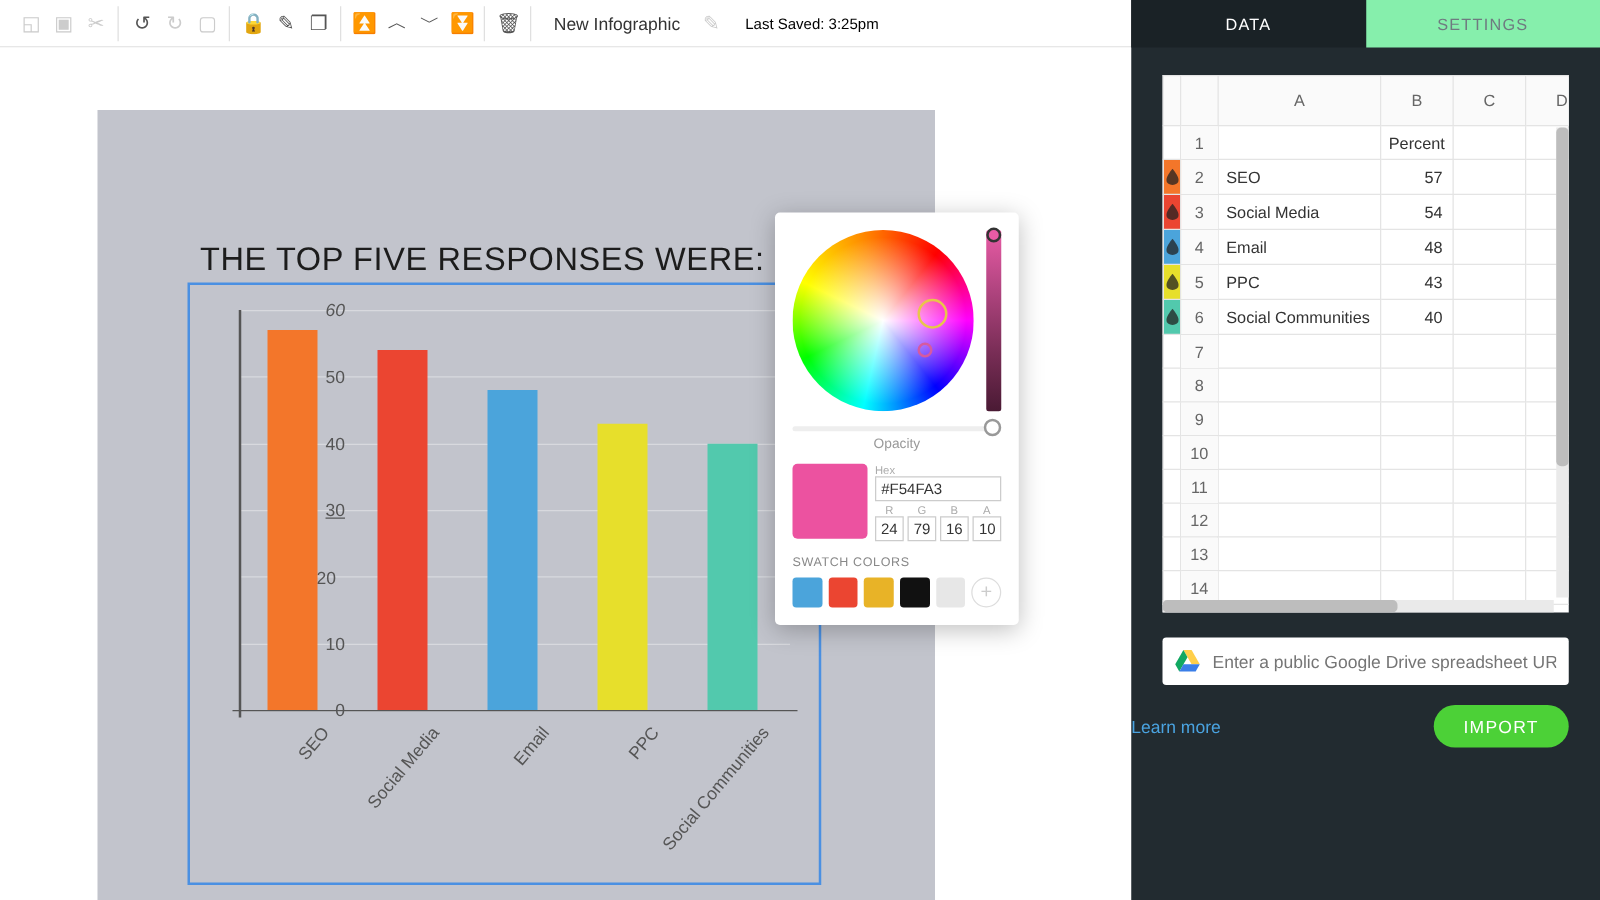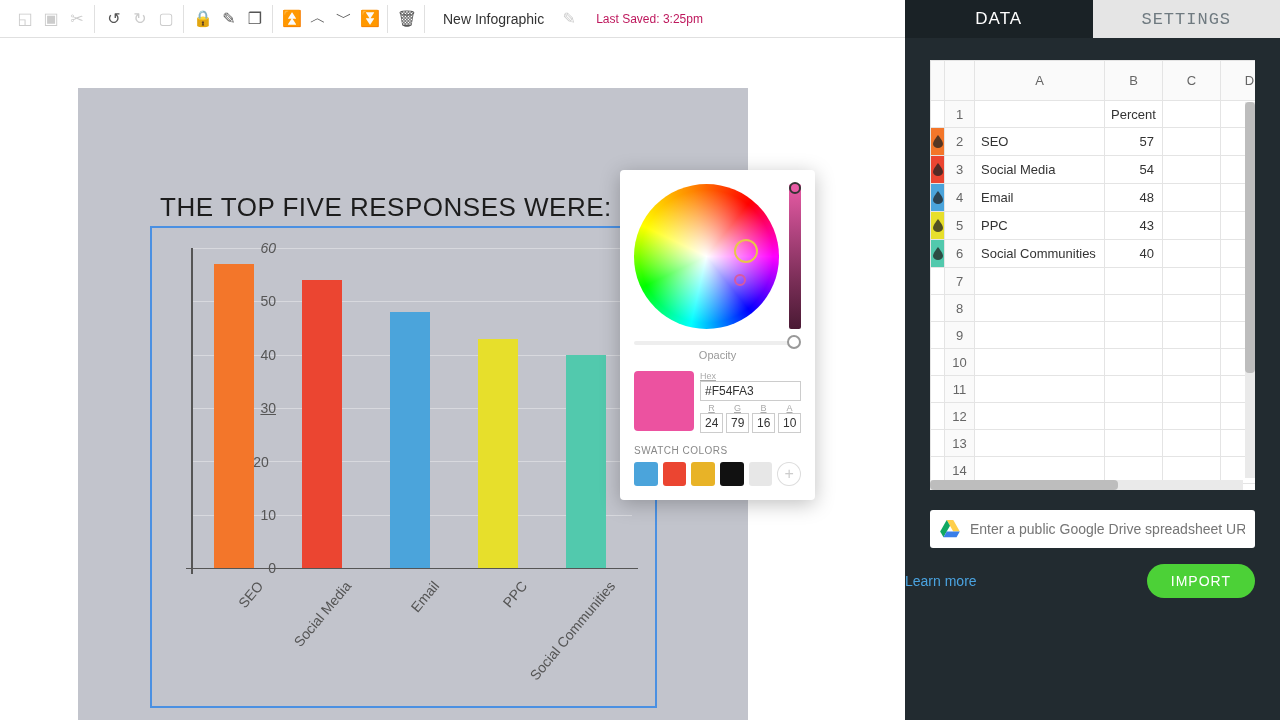--- a/index.html
+++ b/index.html
@@ -5,21 +5,21 @@
 * { box-sizing: border-box; margin: 0; padding: 0; font-family: -apple-system, BlinkMacSystemFont, "Segoe UI", Arial, sans-serif; }
 body { width: 1280px; height: 720px; overflow: hidden; background: #fff; position: relative; }
 
 
 .toolbar { height: 38px; width: 905px; border-bottom: 1px solid #e0e0e0; display: flex; align-items: center; padding: 0 8px; gap: 2px; }
 .tb-group { display: flex; align-items: center; gap: 4px; padding: 0 6px; border-right: 1px solid #e0e0e0; height: 28px; }
 .tb-group:last-of-type { border-right: none; }
 .tb-icon { width: 22px; height: 22px; display: flex; align-items: center; justify-content: center; color: #555; cursor: pointer; font-size: 16px; }
 .tb-icon.disabled { color: #ccc; }
 .doc-title { font-size: 14px; color: #333; padding: 0 10px; }
-.saved-text { font-size: 12px; color: #be185d; padding-left: 8px; }
+.saved-text { font-size: 12px; color: #000000; padding-left: 8px; }
 
 
 .canvas-wrap { position: absolute; top: 38px; left: 0; width: 905px; bottom: 0; background: #fff; padding: 50px 0 0 78px; }
 .canvas { width: 670px; height: 650px; background: #c2c4cc; padding: 60px 0 0 0; position: relative; }
 .canvas-title { font-size: 26px; font-weight: 400; color: #1c1c1c; letter-spacing: 0.5px; margin-left: 82px; margin-bottom: 20px; margin-top: 44px; }
 .chart-select { position: absolute; left: 72px; top: 138px; width: 507px; height: 482px; border: 2px solid #4a90e2; }
 .chart-area { position: absolute; left: 86px; top: 150px; width: 560px; height: 440px; }
 
 
 .plot { position: absolute; left: 28px; top: 10px; width: 440px; height: 320px; }
@@ -37,36 +37,36 @@
               conic-gradient(from 90deg, #f0f, #00f, #0ff, #0f0, #ff0, #f80, #f00, #f0f); }
 .hue-bar { width: 12px; height: 145px; position: relative; background: linear-gradient(to bottom, #e85ba5, #b0447f, #7a2e57, #4a1a34); border-radius: 2px; }
 .wheel-marker { position: absolute; border-radius: 50%; border: 2px solid; }
 .opacity-row { margin-top: 12px; }
 .opacity-track { height: 4px; background: #eee; border-radius: 2px; position: relative; }
 .opacity-handle { position: absolute; right: 0; top: -6px; width: 14px; height: 14px; border-radius: 50%; background: #fff; border: 2px solid #999; }
 .opacity-label { text-align: center; font-size: 11px; color: #999; margin-top: 4px; }
 .cp-mid { display: flex; gap: 6px; margin-top: 10px; }
 .swatch-preview { width: 60px; height: 60px; border-radius: 4px; }
 .cp-fields { flex: 1; font-size: 10px; color: #aaa; }
-.cp-fields .lbl { font-size: 9px; text-align: center; text-decoration: underline; }
+.cp-fields .lbl { font-size: 9px; text-align: center; }
 .cp-fields input { width: 100%; border: 1px solid #ccc; font-size: 12px; padding: 2px 4px; color: #333; text-align: center; height: 20px; }
 .hex-row input { text-align: left; }
 .rgb-row { display: flex; gap: 3px; margin-top: 2px; }
 .rgb-col { flex: 1; }
 .swatch-title { font-size: 10px; color: #888; letter-spacing: 0.5px; margin-top: 12px; }
 .swatch-row { display: flex; gap: 5px; margin-top: 6px; }
 .sw { width: 24px; height: 24px; border-radius: 3px; }
 .sw-add { width: 24px; height: 24px; border-radius: 50%; border: 1px solid #ddd; display:flex; align-items:center; justify-content:center; color:#ccc; font-size:16px;}
 
 
 .right-panel { position: absolute; top: 0; right: 0; width: 375px; height: 720px; background: #222b30; }
 .tabs { display: flex; height: 38px; }
-.tab { flex: 1; display: flex; align-items: center; justify-content: center; font-size: 17px; letter-spacing: 1px; color: #6f7a80; cursor: pointer; text-align: center; }
+.tab { flex: 1; display: flex; align-items: center; justify-content: center; font-size: 13px; letter-spacing: 1px; color: #6f7a80; cursor: pointer; text-align: center; }
 .tab.active { color: #fff; background: #1a2226; }
-.tab.inactive { background: #e5e5e5; font-family: Liberation Mono, monospace;}
+.tab.inactive { background: #86efac;}
 .sheet-wrap { margin: 22px 25px 0 25px; background: #fff; height: 430px; position: relative; overflow: hidden; }
 table.sheet { border-collapse: collapse; width: 100%; font-size: 13px; color: #333; table-layout: fixed; }
 .sheet th, .sheet td { border: 1px solid #e4e4e4; height: 27px; padding: 0 6px; font-weight: 400; }
 .sheet thead th { background: #fafafa; text-align: center; color: #666; height: 40px;}
 .sheet .rownum { background: #fafafa; text-align: center; color: #666; width: 28px; position:relative;}
 .sheet .colormark { width: 14px; padding:0; }
 .colormark-inner { width: 14px; height: 27px; display:flex; align-items:center; justify-content:center;}
 .num-cell { text-align: right; padding-right: 8px !important; }
 .hscroll { position: absolute; bottom: 0; left: 0; right: 12px; height: 10px; background: #eaeaea; }
 .hscroll-thumb { height: 100%; width: 60%; background: #bdbdbd; border-radius: 4px;}

